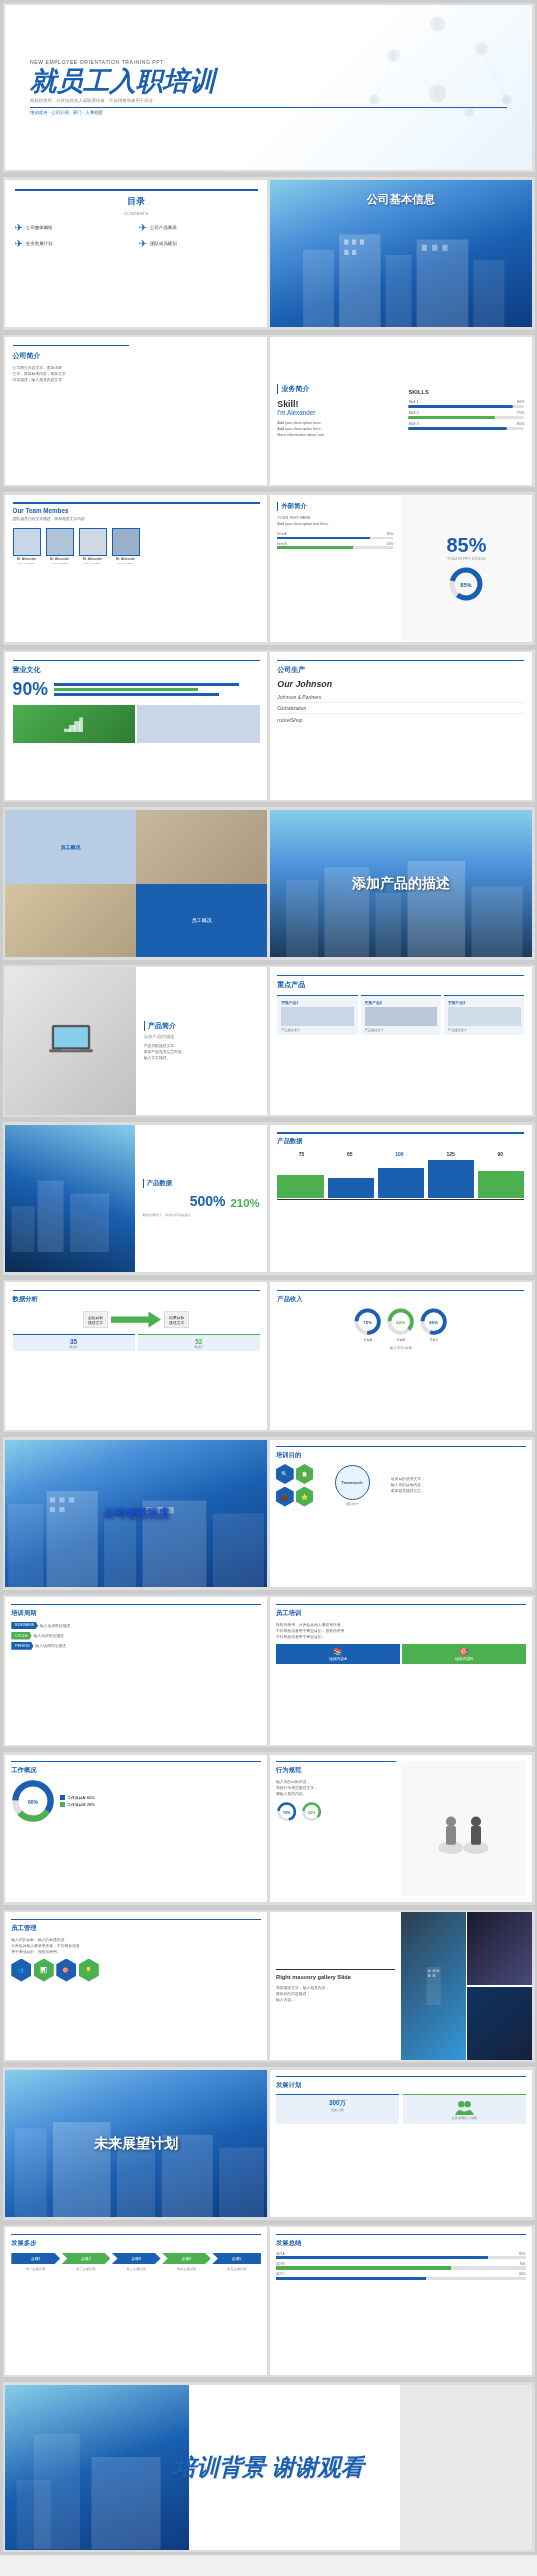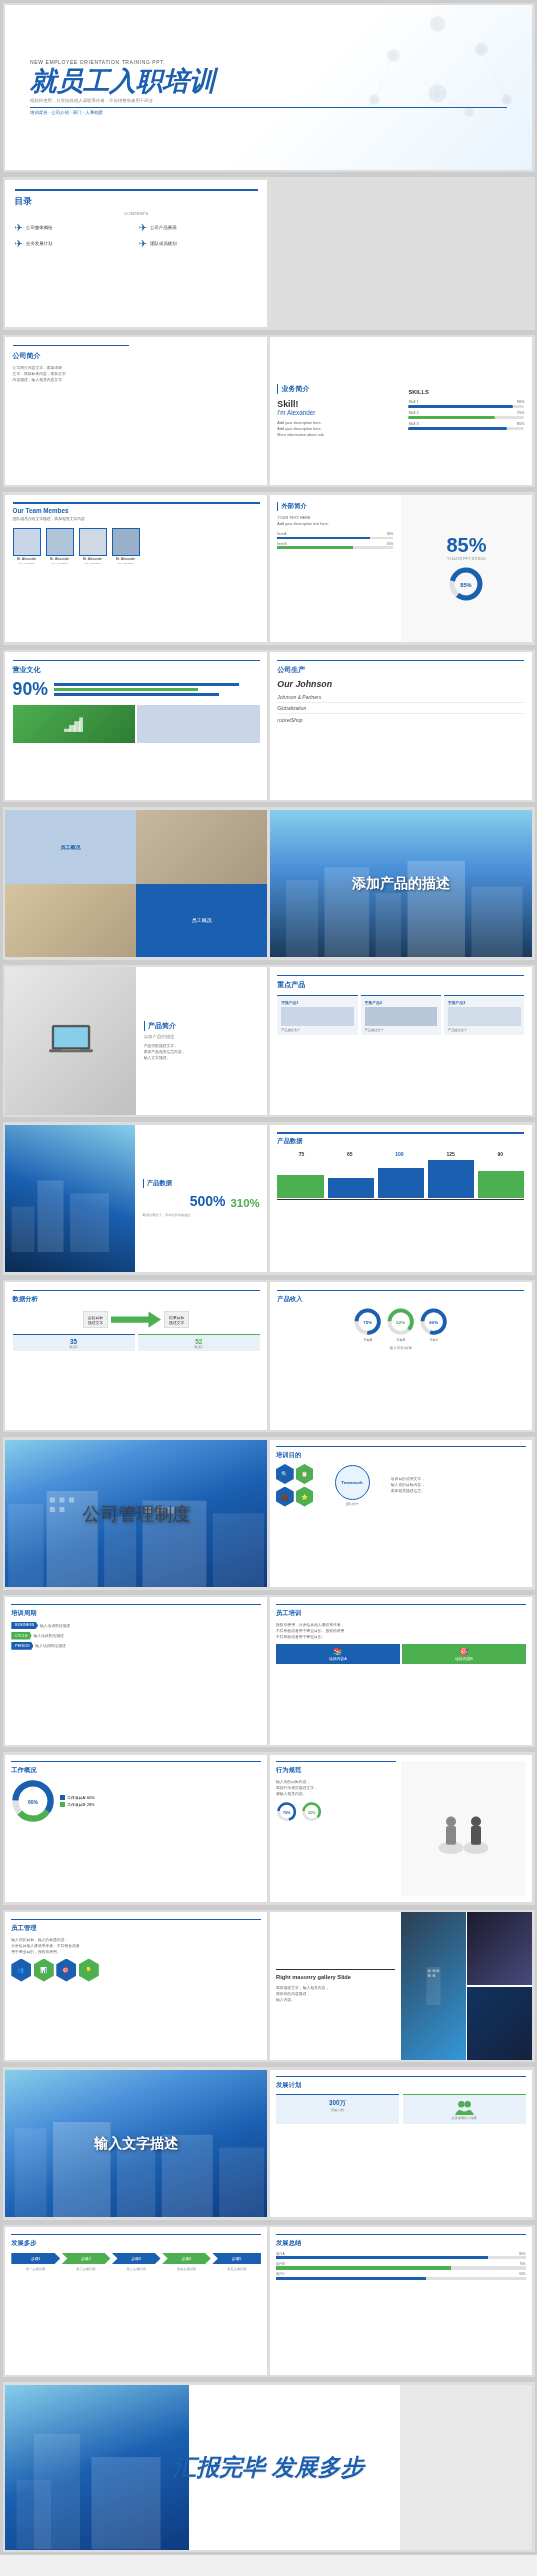--- a/index.html
+++ b/index.html
@@ -67,21 +67,21 @@
           <div style="font-size:4.4px;color:#1a5fb0;margin-top:3.8px;border-top:0.6px solid #1a5fb0;padding-top:2.5px;">培训背景 · 公司介绍 · 部门 · 人事档案</div>
         </div>
       </div>
     </div>
   </div>
 
   <div class="slide-grid">
 
     <div class="slide" style="padding:9.5px; background:#fff;">
       <div style="height:1.9px;background:#1a5fb0;margin-bottom:5px;"></div>
-      <div style="font-size:8.8px;font-weight:bold;color:#1a5fb0;text-align:left;margin-bottom:2.5px;">目录</div>
+      <div style="font-size:8.8px;font-weight:bold;color:#1a5fb0;text-align:center;margin-bottom:2.5px;">目录</div>
       <div style="font-size:4.4px;color:#888;text-align:center;margin-bottom:6.3px;">CONTENTS</div>
       <div style="display:grid;grid-template-columns:1fr 1fr;gap:5px;">
         <div style="display:flex;align-items:center;gap:3.2px;">
           <span style="font-size:10px;color:#1a5fb0;">✈</span>
           <span style="font-size:4.4px;color:#333;">公司整体概括</span>
         </div>
         <div style="display:flex;align-items:center;gap:3.2px;">
           <span style="font-size:10px;color:#1a5fb0;">✈</span>
           <span style="font-size:4.4px;color:#333;">公司产品展现</span>
         </div>
@@ -89,20 +89,43 @@
           <span style="font-size:10px;color:#1a5fb0;">✈</span>
           <span style="font-size:4.4px;color:#333;">业务发展计划</span>
         </div>
         <div style="display:flex;align-items:center;gap:3.2px;">
           <span style="font-size:10px;color:#1a5fb0;">✈</span>
           <span style="font-size:4.4px;color:#333;">团队成员规划</span>
         </div>
       </div>
     </div>
 
+    <div class="slide" style="position:relative;overflow:hidden;">
+      <div style="position:absolute;inset:0;background:linear-gradient(160deg,#87ceeb 0%,#4a90d9 30%,#1a5fb0 60%,#0d3b80 100%);"></div>
+
+      <svg style="position:absolute;bottom:0;left:0;width:100%;height:70%;" viewBox="0 0 400 200">
+        <rect x="10" y="50" width="60" height="150" fill="rgba(255,255,255,0.15)"></rect>
+        <rect x="80" y="20" width="80" height="180" fill="rgba(255,255,255,0.2)"></rect>
+        <rect x="170" y="60" width="50" height="140" fill="rgba(255,255,255,0.12)"></rect>
+        <rect x="230" y="30" width="100" height="170" fill="rgba(255,255,255,0.18)"></rect>
+        <rect x="340" y="70" width="60" height="130" fill="rgba(255,255,255,0.1)"></rect>
+
+        <rect x="90" y="30" width="8" height="10" fill="rgba(255,255,255,0.5)"></rect>
+        <rect x="105" y="30" width="8" height="10" fill="rgba(255,255,255,0.5)"></rect>
+        <rect x="120" y="30" width="8" height="10" fill="rgba(255,255,255,0.5)"></rect>
+        <rect x="90" y="50" width="8" height="10" fill="rgba(255,255,255,0.5)"></rect>
+        <rect x="105" y="50" width="8" height="10" fill="rgba(255,255,255,0.5)"></rect>
+        <rect x="240" y="40" width="10" height="12" fill="rgba(255,255,255,0.4)"></rect>
+        <rect x="260" y="40" width="10" height="12" fill="rgba(255,255,255,0.4)"></rect>
+        <rect x="280" y="40" width="10" height="12" fill="rgba(255,255,255,0.4)"></rect>
+      </svg>
+      <div style="position:absolute;top:12.6px;left:0;right:0;text-align:center;">
+        <div style="font-size:11.4px;font-weight:bold;color:white;text-shadow:0.6px 0.6px 1.9px rgba(0,0,0,0.5);">公司基本信息</div>
+      </div>
+    </div>
   </div>
 
   <div class="slide-grid">
 
     <div class="slide" style="display:grid;grid-template-columns:1fr 1fr;">
       <div style="padding:7.6px;">
         <div style="height:1.3px;background:#1a5fb0;margin-bottom:5px;"></div>
         <div style="font-size:7px;font-weight:bold;color:#1a5fb0;margin-bottom:3.8px;">公司简介</div>
         <div style="font-size:3.8px;color:#666;line-height:1.6;">
           公司简介内容文字，添加详细<br>文字，添加标签内容，添加文字<br>内容描述，输入相关内容文字
@@ -339,21 +362,21 @@
         <svg style="position:absolute;bottom:0;width:100%;height:80%;" viewBox="0 0 200 120">
           <rect x="50" y="10" width="40" height="110" fill="rgba(255,255,255,0.15)"></rect>
           <rect x="100" y="30" width="60" height="90" fill="rgba(255,255,255,0.12)"></rect>
           <rect x="10" y="50" width="35" height="70" fill="rgba(255,255,255,0.1)"></rect>
         </svg>
       </div>
       <div style="padding:7.6px;display:flex;flex-direction:column;justify-content:center;background:#fff;">
         <div style="font-size:6.3px;font-weight:bold;color:#1a5fb0;border-left:1.9px solid #1a5fb0;padding-left:3.2px;margin-bottom:5px;">产品数据</div>
         <div style="display:flex;gap:5px;align-items:flex-end;margin-bottom:3.8px;">
           <div style="font-size:14px;font-weight:900;color:#1a5fb0;margin-left:47px;">500%</div>
-          <div style="font-size:11.4px;font-weight:900;color:#4caf50;">310%</div>
+          <div style="font-size:11.4px;font-weight:900;color:#4caf50;">210%</div>
         </div>
         <div style="font-size:3.2px;color:#888;line-height:1.5;">数据说明文字，添加相关内容描述</div>
       </div>
     </div>
 
     <div class="slide" style="padding:7.6px;background:#fff;">
       <div style="height:1.3px;background:#1a5fb0;margin-bottom:3.8px;"></div>
       <div style="font-size:6.3px;font-weight:bold;color:#1a5fb0;margin-bottom:5px;">产品数据</div>
 
       <div style="display:flex;justify-content:space-around;margin-bottom:2.5px;">
@@ -448,21 +471,21 @@
         <rect x="65" y="10" width="8" height="8" fill="rgba(255,255,255,0.4)"></rect>
         <rect x="80" y="10" width="8" height="8" fill="rgba(255,255,255,0.4)"></rect>
         <rect x="95" y="10" width="8" height="8" fill="rgba(255,255,255,0.4)"></rect>
         <rect x="65" y="25" width="8" height="8" fill="rgba(255,255,255,0.4)"></rect>
         <rect x="80" y="25" width="8" height="8" fill="rgba(255,255,255,0.4)"></rect>
         <rect x="215" y="25" width="10" height="10" fill="rgba(255,255,255,0.4)"></rect>
         <rect x="232" y="25" width="10" height="10" fill="rgba(255,255,255,0.4)"></rect>
         <rect x="249" y="25" width="10" height="10" fill="rgba(255,255,255,0.4)"></rect>
       </svg>
       <div style="position:absolute;inset:0;display:flex;align-items:center;justify-content:center;z-index:2;">
-        <div style="font-size:18px;font-weight:400;color:#404040;text-shadow:1.3px 1.3px 3.8px rgba(0,0,0,0.6);white-space:nowrap;">公司管理制度</div>
+        <div style="font-size:11px;font-weight:700;color:#1d4ed8;text-shadow:1.3px 1.3px 3.8px rgba(0,0,0,0.6);white-space:nowrap;">公司管理制度</div>
       </div>
     </div>
 
     <div class="slide" style="padding:6.3px;background:#fff;">
       <div style="height:1.3px;background:#1a5fb0;margin-bottom:3.8px;"></div>
       <div style="font-size:6.3px;font-weight:bold;color:#1a5fb0;margin-bottom:3.8px;">培训目的</div>
       <div style="display:flex;gap:5px;align-items:center;">
 
         <div style="display:flex;flex-direction:column;gap:2.5px;">
           <div style="display:flex;gap:1.9px;">
@@ -657,21 +680,21 @@
     <div class="slide" style="position:relative;overflow:hidden;">
       <div style="position:absolute;inset:0;background:linear-gradient(160deg,#87ceeb 0%,#4a90d9 30%,#1a5fb0 60%,#0d3b80 100%);"></div>
       <svg style="position:absolute;bottom:0;width:100%;height:65%;" viewBox="0 0 400 150">
         <rect x="10" y="10" width="50" height="140" fill="rgba(255,255,255,0.1)"></rect>
         <rect x="70" y="0" width="90" height="150" fill="rgba(255,255,255,0.2)"></rect>
         <rect x="170" y="30" width="60" height="120" fill="rgba(255,255,255,0.12)"></rect>
         <rect x="240" y="20" width="80" height="130" fill="rgba(255,255,255,0.15)"></rect>
         <rect x="330" y="40" width="70" height="110" fill="rgba(255,255,255,0.1)"></rect>
       </svg>
       <div style="position:absolute;inset:0;display:flex;align-items:center;justify-content:center;z-index:2;">
-        <div style="font-size:14px;font-weight:900;color:white;text-shadow:1.3px 1.3px 3.8px rgba(0,0,0,0.6);white-space:nowrap;">输入文字描述</div>
+        <div style="font-size:14px;font-weight:900;color:white;text-shadow:1.3px 1.3px 3.8px rgba(0,0,0,0.6);white-space:nowrap;">未来展望计划</div>
       </div>
     </div>
 
     <div class="slide" style="padding:6.3px;background:#fff;">
       <div style="height:1.3px;background:#1a5fb0;margin-bottom:3.8px;"></div>
       <div style="font-size:6.3px;font-weight:bold;color:#1a5fb0;margin-bottom:3.8px;">发展计划</div>
       <div style="display:flex;gap:3.8px;">
         <div style="flex:1;background:#e8f0fa;padding:3.8px;border-top:1.3px solid #1a5fb0;text-align:center;">
           <div style="font-size:6.3px;font-weight:900;color:#1a5fb0;">300万</div>
           <div style="font-size:3.2px;color:#888;">招募人数</div>
@@ -752,19 +775,19 @@
     <div class="slide slide-full" style="aspect-ratio:16/5;background:#fff;display:flex;align-items:center;justify-content:center;position:relative;overflow:hidden;">
       <div style="position:absolute;left:0;top:0;bottom:0;width:35%;background:linear-gradient(160deg,#87ceeb,#1a5fb0,#0d3b80);display:flex;align-items:flex-end;">
         <svg width="100%" height="70%" viewBox="0 0 150 100">
           <rect x="20" y="0" width="40" height="100" fill="rgba(255,255,255,0.1)"></rect>
           <rect x="70" y="20" width="60" height="80" fill="rgba(255,255,255,0.15)"></rect>
           <rect x="5" y="40" width="30" height="60" fill="rgba(255,255,255,0.08)"></rect>
         </svg>
       </div>
       <div style="position:absolute;right:0;top:0;bottom:0;width:25%;background:#e8e8e8;"></div>
       <div style="text-align:center;z-index:2;padding:12.6px;">
-        <div style="font-size:23px;font-weight:900;color:#1a5fb0;white-space:nowrap;text-shadow:0.6px 0.6px 1.3px rgba(0,0,0,0.1);font-style:italic;">汇报完毕 发展多步</div>
+        <div style="font-size:23px;font-weight:900;color:#1a5fb0;white-space:nowrap;text-shadow:0.6px 0.6px 1.3px rgba(0,0,0,0.1);font-style:italic;">培训背景 谢谢观看</div>
       </div>
     </div>
   </div>
 
 </div>
 
 
 </body></html>

